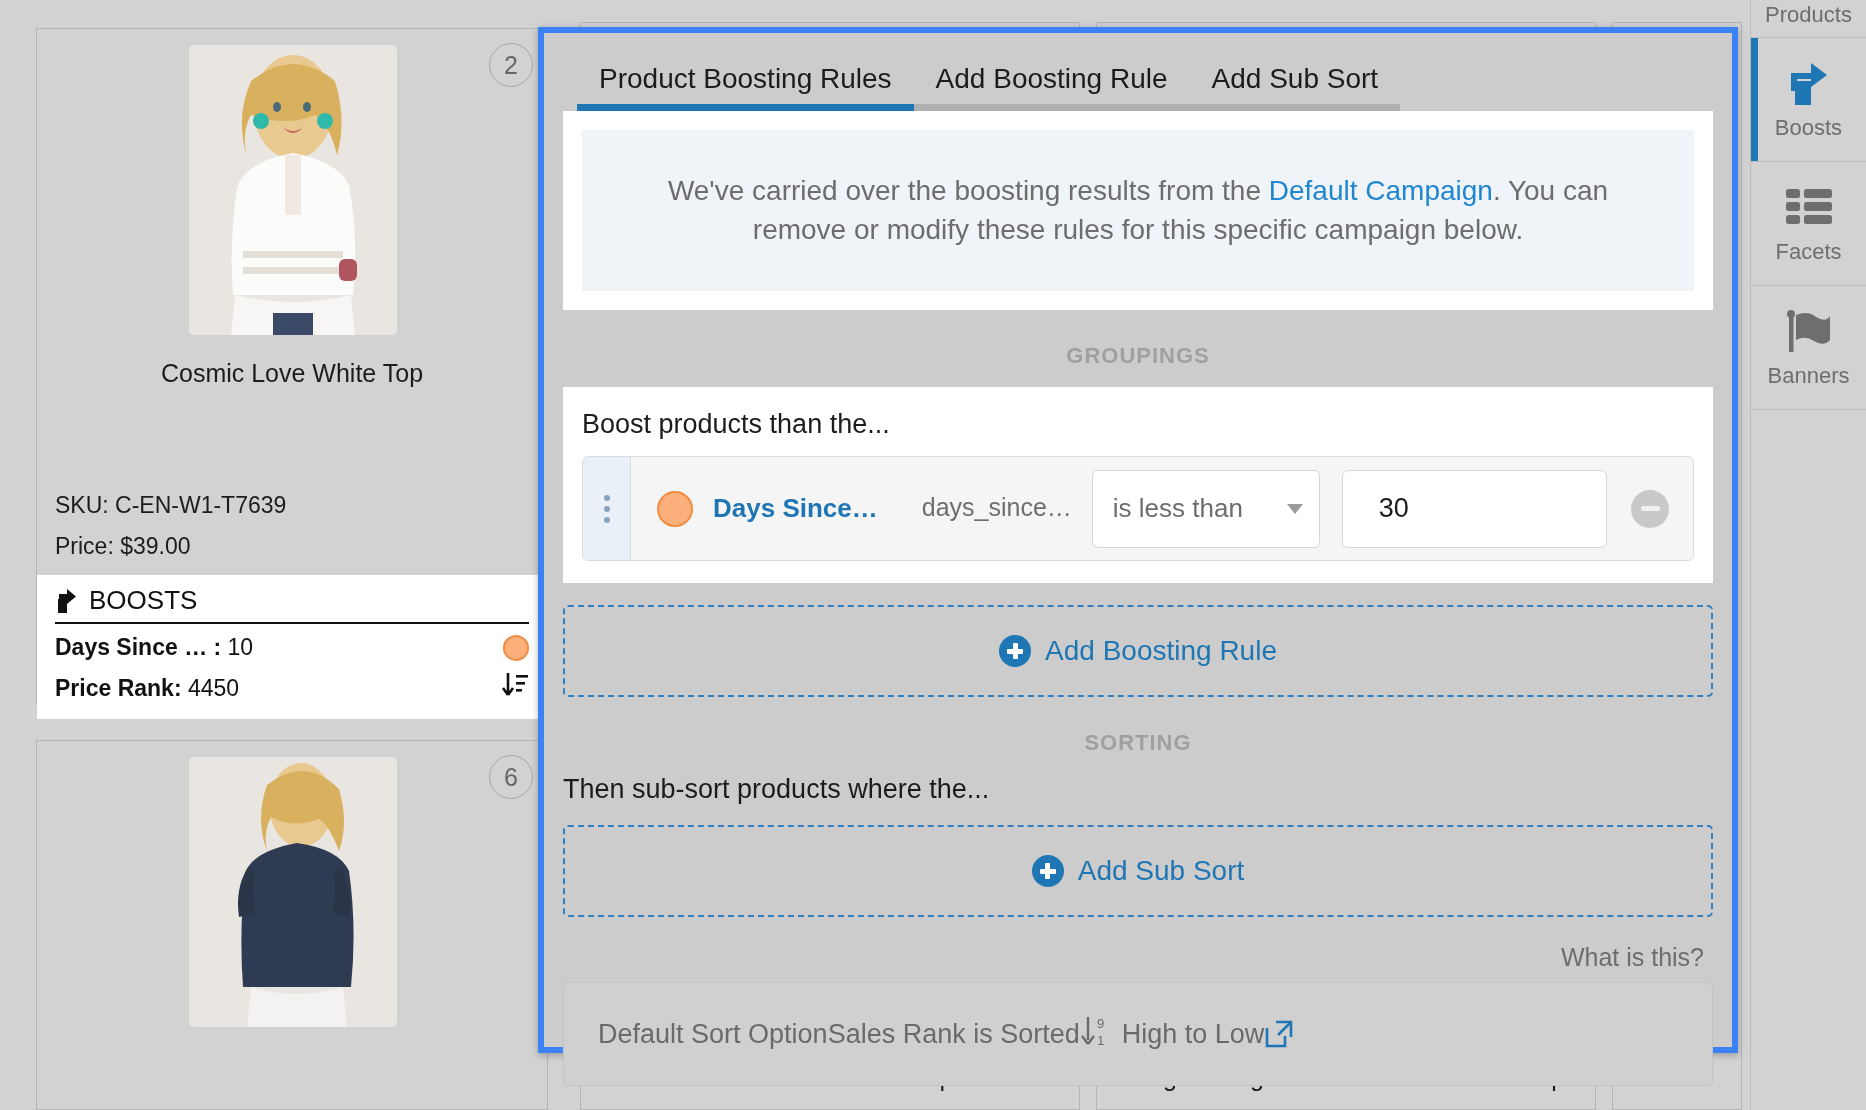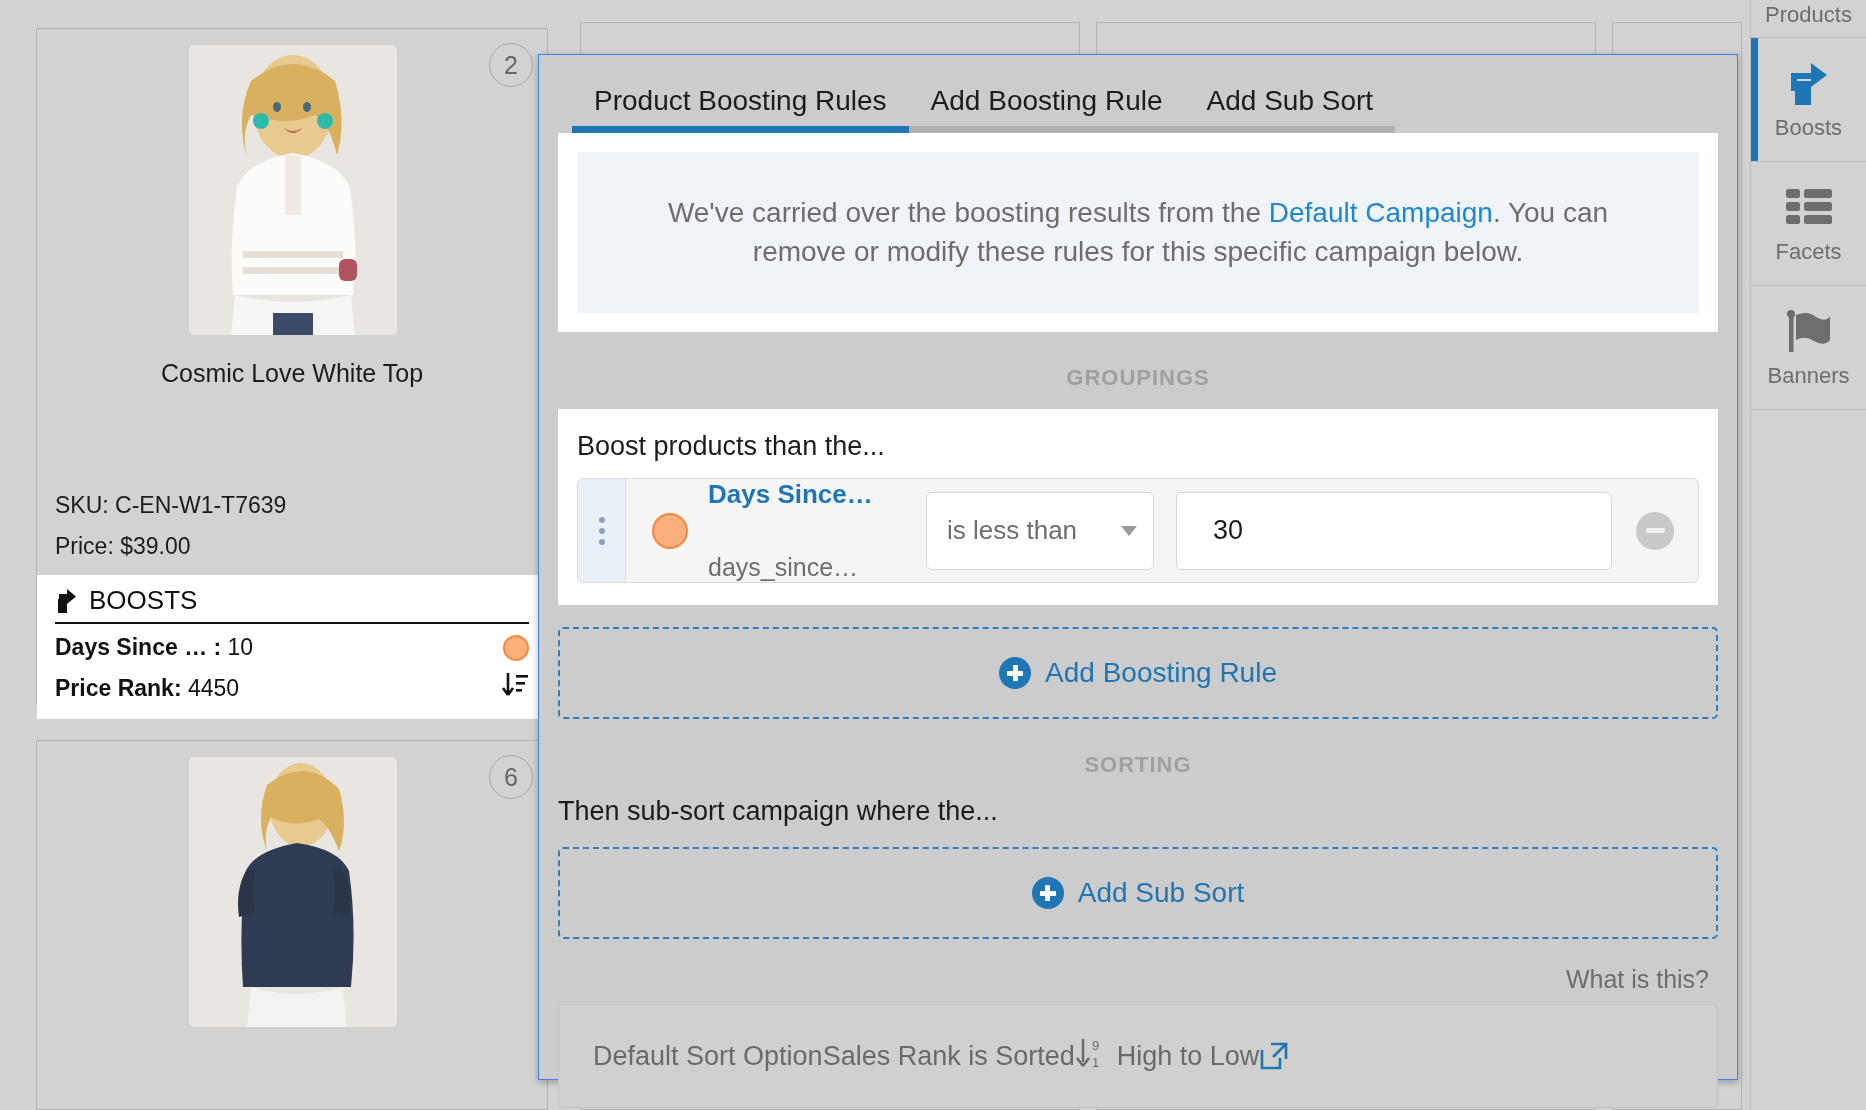--- a/index.html
+++ b/index.html
@@ -105,25 +105,25 @@
   .rail-item.first { height: 38px; justify-content: flex-start; padding-top:2px;}
   .rail-item.active::before {
     content: ""; position: absolute; left: 0; top: 0;
     width: 7px; height: 100%; background: #1f76b4;
   }
   .rail-item .ricon { display:flex; align-items:center; justify-content:center; height:48px;}
 
   
   .modal {
     position: absolute;
-    left: 538px; top: 54px;
+    left: 538px; top: 27px;
     width: 1200px; height: 1026px;
     background: #cccccc;
     box-shadow: 0 2px 7px rgba(0,0,0,.28);
-    border: 1px solid #3b82f6;
+    border: 6px solid #3b82f6;
   }
   .tabs {
     display: flex; align-items: flex-end;
     height: 78px; padding-left: 33px;
     background: #cccccc;
   }
   .tab {
     position: relative;
     font-size: 28px;
     color: #1c1c1c;
@@ -189,21 +189,21 @@
   .rule-field {
     display: flex; align-items: center; gap: 20px;
     padding: 0 20px 0 26px;
     min-width: 300px;
   }
   .rule-field .swatch {
     width: 36px; height: 36px; border-radius: 50%;
     background: #fbb07c; border: 2px solid #f08b42;
     flex: none;
   }
-  .rule-field .names { display:flex; flex-direction:column; line-height: 1.18; gap: 44px;}
+  .rule-field .names { display:flex; line-height: 1.18; gap: 44px;}
   .rule-field .fname { color:#1f76b4; font-weight:bold; font-size:26px;}
   .rule-field .fkey { color:#6e6e6e; font-size:25px;}
 
   .rule-select {
     align-self: center;
     width: 228px; height: 78px;
     background: #ffffff;
     border: 1px solid #d6d6d6;
     border-radius: 6px;
     display: flex; align-items: center; justify-content: space-between;
@@ -464,21 +464,21 @@
         </div>
       </div>
 
       <div class="dashed-btn">
         <span class="plus-ico"></span>
         <span>Add Boosting Rule</span>
       </div>
 
       <div class="section-label">SORTING</div>
 
-      <div class="sorting-prompt">Then sub-sort campaign where the...</div>
+      <div class="sorting-prompt">Then sub-sort products where the...</div>
 
       <div class="dashed-btn" style="margin-top:14px;">
         <span class="plus-ico"></span>
         <span>Add Sub Sort</span>
       </div>
 
       <div class="what-is-this">What is this?</div>
 
       <div class="sort-summary">
         <span>Default Sort Option</span>

